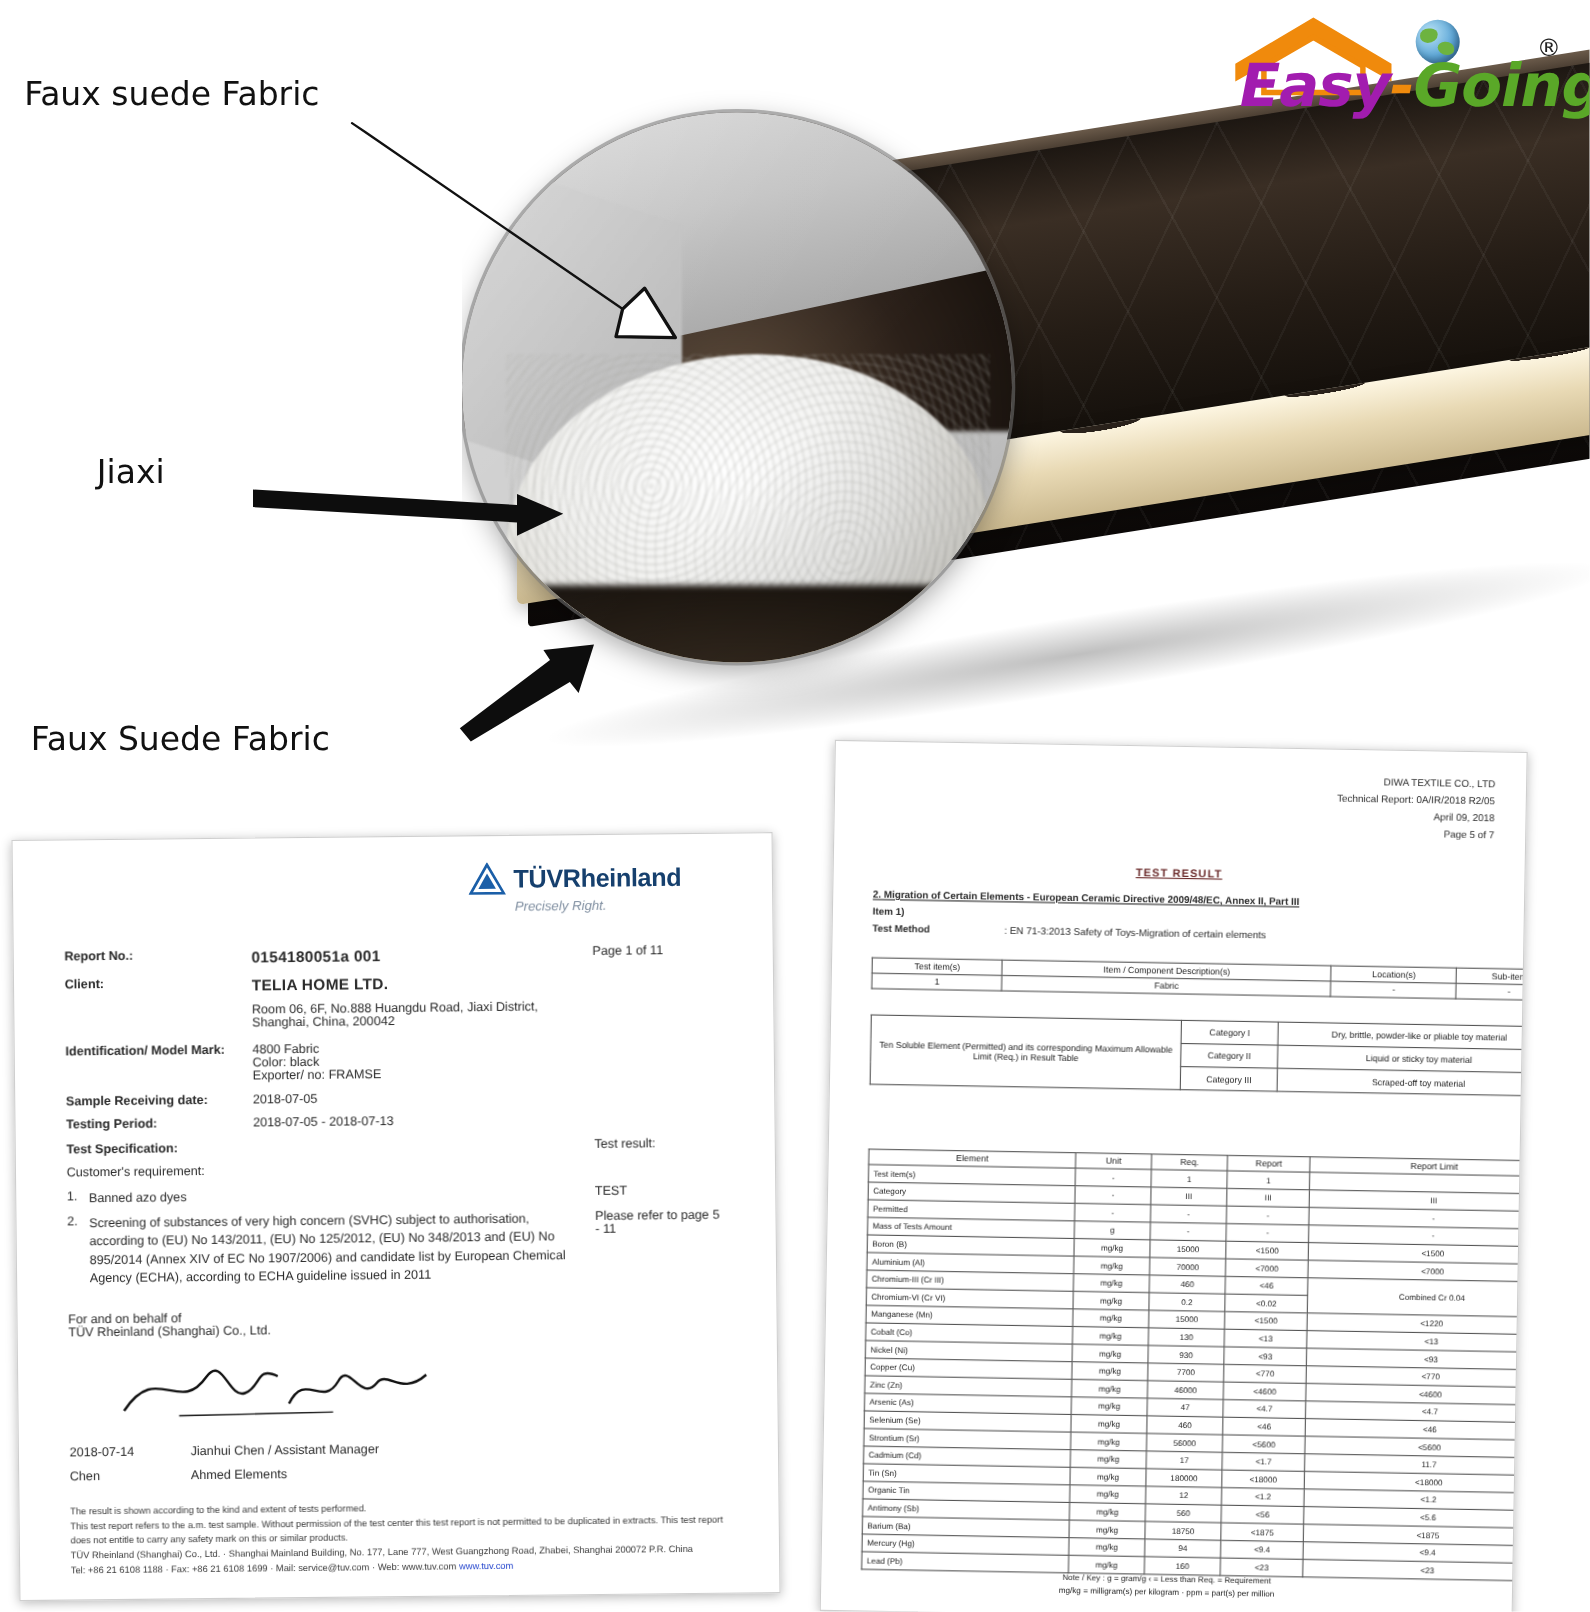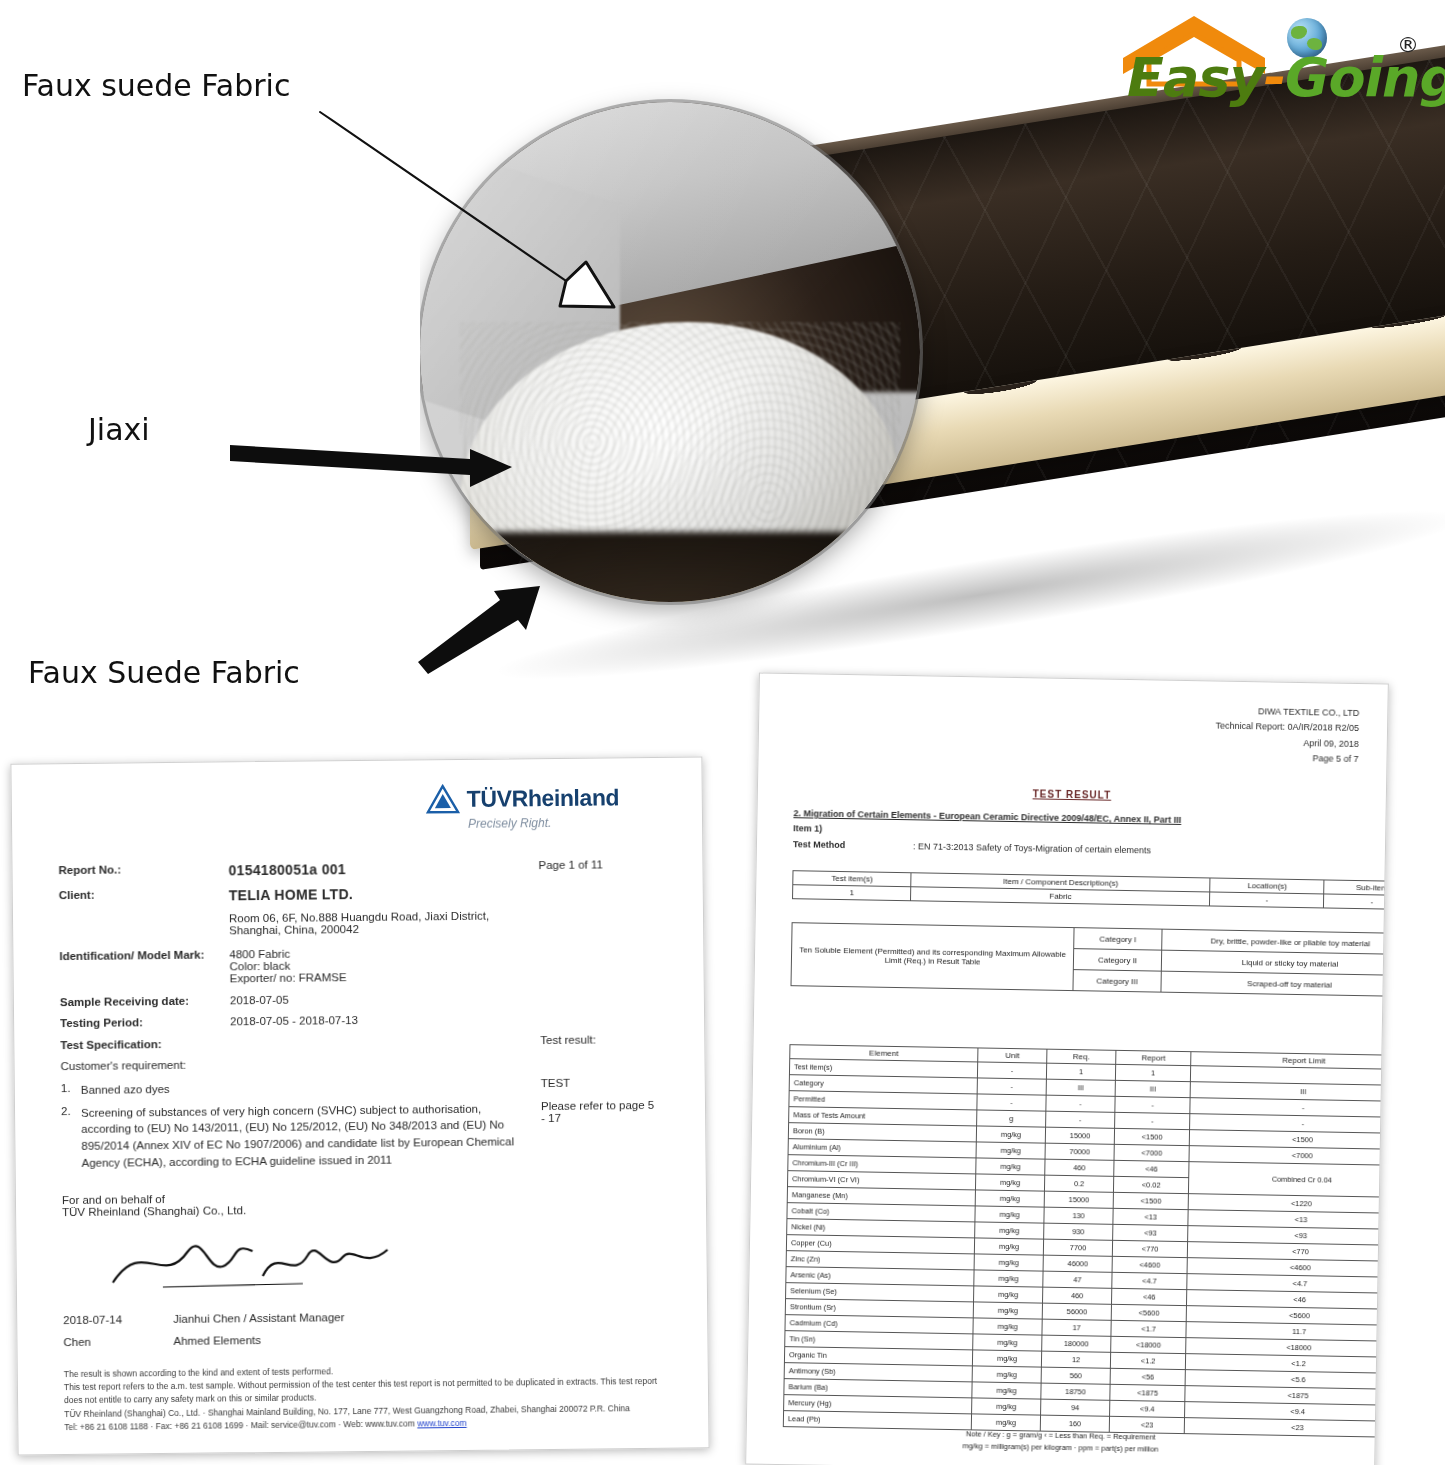--- a/index.html
+++ b/index.html
@@ -35,21 +35,21 @@
     position: absolute;
     left: 8px;
     top: 36px;
     font-size: 54px;
     font-weight: bold;
     font-style: italic;
     letter-spacing: -1px;
     white-space: nowrap;
     font-family: "DejaVu Sans", sans-serif;
   }
-  .logo-text .easy { color: #4d7c0f; margin-top: 36px; }
+  .logo-text .easy { color: #a21caf; margin-top: 36px; }
   .logo-text .dash { color: #f08a0c; }
   .logo-text .going { color: #5aa828; }
   .logo-globe {
     position: absolute;
     left: 168px;
     top: 8px;
     width: 40px;
     height: 40px;
     border-radius: 50%;
     background:
@@ -334,21 +334,21 @@
   .tfoot {
     position: absolute;
     left: 46px;
     bottom: 20px;
     width: 600px;
     font-size: 8.5px;
     color: #3a3a3a;
     line-height: 1.55;
     filter: blur(0.5px);
   }
-  .tfoot .lnk { color: #2244cc; text-decoration: underline; }
+  .tfoot .lnk { color: #2244cc; }
 
   
   .rep-head {
     position: absolute;
     right: 28px;
     top: 22px;
     text-align: right;
     font-size: 9px;
     line-height: 1.7;
     color: #2b2b2b;
@@ -522,21 +522,21 @@
     <div style="margin:6px 0 10px 0">Customer's requirement:</div>
 
     <div class="tnum">
       <div class="tnum-i">1.</div>
       <div class="tnum-b">Banned azo dyes</div>
       <div class="tright">TEST</div>
     </div>
     <div class="tnum">
       <div class="tnum-i">2.</div>
       <div class="tnum-b">Screening of substances of very high concern (SVHC) subject to authorisation, according to (EU) No 143/2011, (EU) No 125/2012, (EU) No 348/2013 and (EU) No 895/2014 (Annex XIV of EC No 1907/2006) and candidate list by European Chemical Agency (ECHA), according to ECHA guideline issued in 2011</div>
-      <div class="tright">Please refer to page 5 - 17</div>
+      <div class="tright">Please refer to page 5 - 11</div>
     </div>
   </div>
 
   <div class="tsign-block">
     <div>For and on behalf of</div>
     <div>TÜV Rheinland (Shanghai) Co., Ltd.</div>
     <svg class="sig-svg" width="300" height="70" viewBox="0 0 300 70" aria-hidden="true">
       <path d="M10 55 C40 10, 60 60, 85 25 C100 5, 105 45, 120 40 C135 35, 130 15, 150 25" fill="none" stroke="#111" stroke-width="2.2"></path>
       <path d="M160 50 C175 20, 190 55, 205 30 C215 12, 225 50, 240 32 C250 20, 262 45, 285 25" fill="none" stroke="#111" stroke-width="2.2"></path>
       <path d="M60 60 L200 58" fill="none" stroke="#111" stroke-width="1.2"></path>

